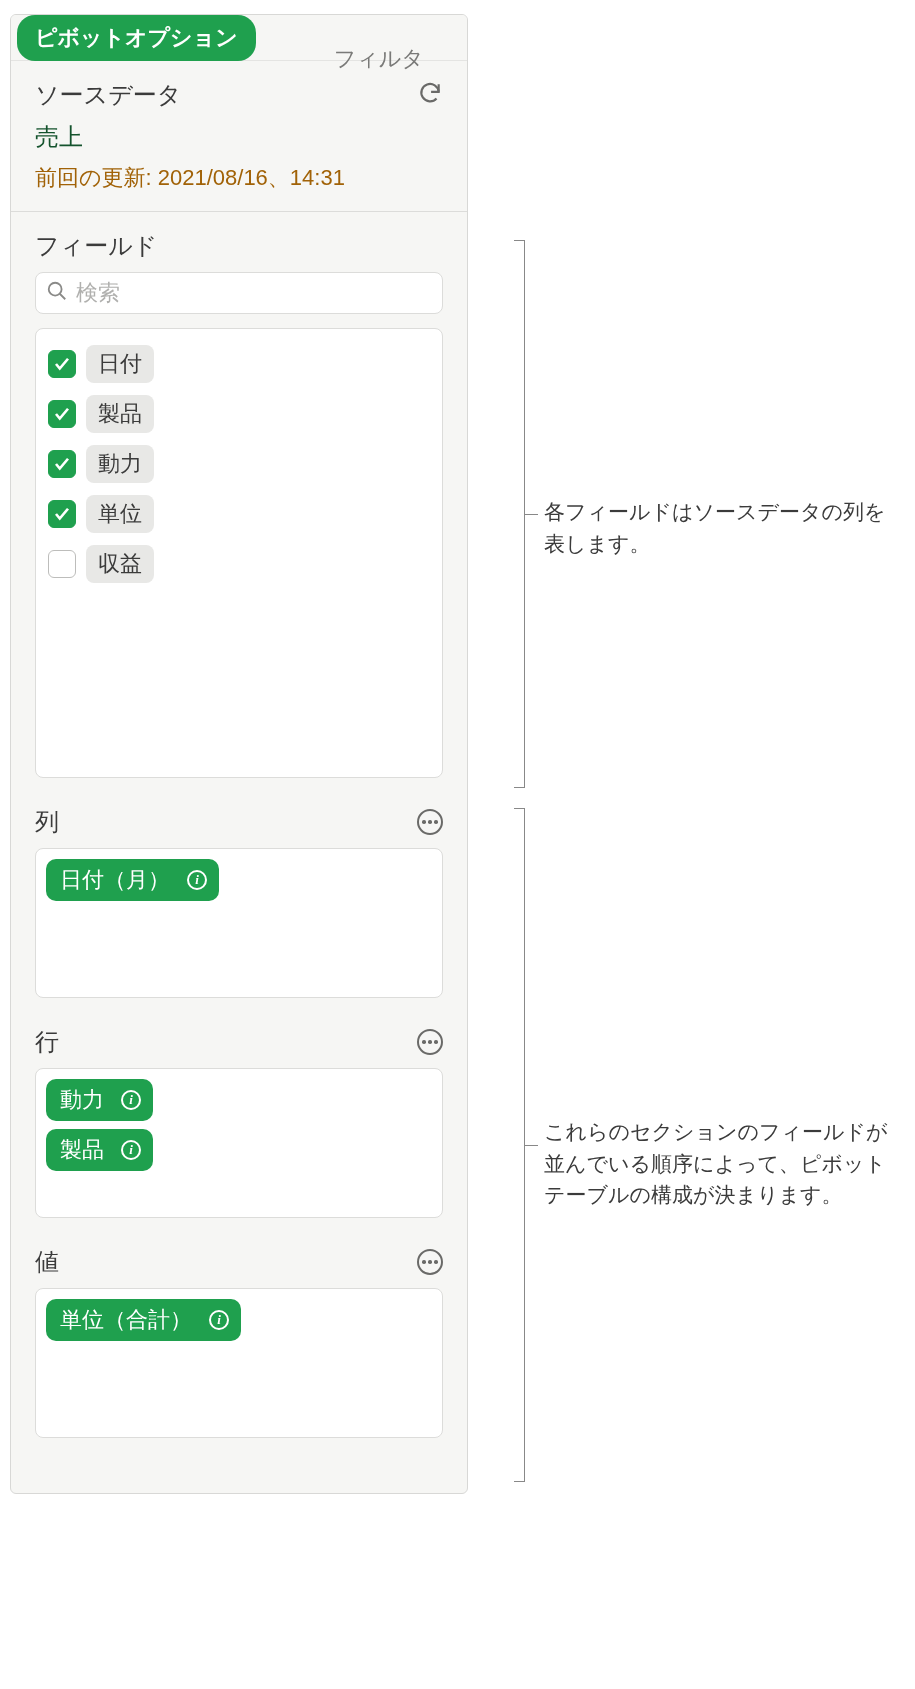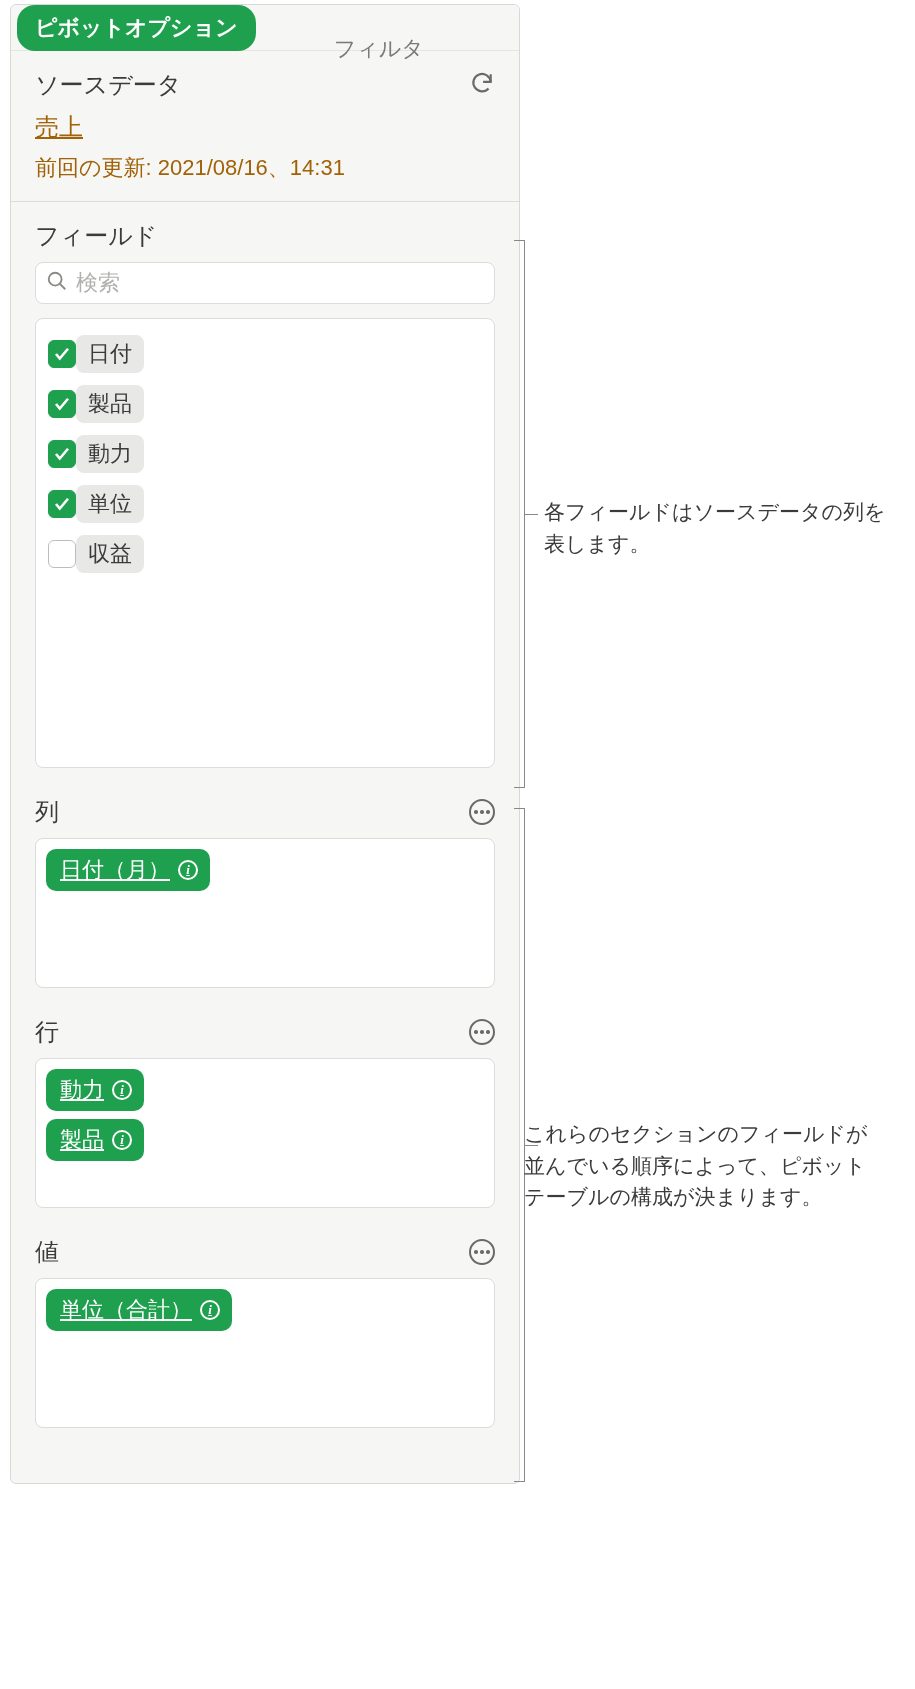--- a/index.html
+++ b/index.html
@@ -6,22 +6,22 @@
   body {
     font-family: -apple-system, "Hiragino Sans", "Hiragino Kaku Gothic ProN", sans-serif;
     background: #fff;
     width: 915px;
     height: 1689px;
     position: relative;
   }
   .panel {
     position: absolute;
     left: 10px;
-    top: 4px;
-    width: 510px;
+    top: 14px;
+    width: 458px;
     height: 1480px;
     background: #f6f6f4;
     border: 1px solid #d8d8d6;
     border-radius: 6px;
     overflow: hidden;
   }
   .tabs {
     display: flex;
     align-items: center;
     height: 46px;
@@ -60,24 +60,23 @@
   }
   .refresh-icon svg {
     width: 26px;
     height: 26px;
     stroke: #6a6a68;
     fill: none;
     stroke-width: 2;
   }
   .source-name {
     font-size: 24px;
-    color: #a16207;
+    color: #14532d;
     margin-top: 10px;
     font-weight: 500;
-    text-decoration: underline;
   }
   .last-updated {
     font-size: 22px;
     color: #a16207;
     margin-top: 10px;
   }
   .divider {
     height: 1px;
     background: #dcdcda;
     margin: 18px -24px 18px -24px;
@@ -118,20 +117,21 @@
   .fields-list {
     background: #fff;
     border: 1px solid #dcdcda;
     border-radius: 8px;
     height: 450px;
     padding: 10px 8px;
   }
   .field-row {
     display: flex;
     align-items: center;
+    gap: 10px;
     padding: 6px 4px;
   }
   .checkbox {
     width: 28px;
     height: 28px;
     border-radius: 6px;
     border: 1px solid #bdbdbb;
     background: #fff;
     display: flex;
     align-items: center;
@@ -196,23 +196,22 @@
     gap: 8px;
   }
   .pill {
     background: #1fa04e;
     color: #fff;
     border-radius: 10px;
     padding: 6px 12px 6px 14px;
     font-size: 22px;
     display: inline-flex;
     align-items: center;
-    gap: 8px;
+    gap: 17px;
     font-weight: 500;
-    text-decoration: underline;
   }
   .pill .info {
     width: 20px;
     height: 20px;
     border: 2px solid #fff;
     border-radius: 50%;
     display: flex;
     align-items: center;
     justify-content: center;
     font-size: 13px;
@@ -375,13 +374,13 @@
 
   </div>
 </div>
 
 <div class="bracket" style="left:524px; top:240px; height:548px;"></div>
 <div class="callout-line" style="left:524px; top:514px; width:14px;"></div>
 <div class="callout" style="left:544px; top:496px; width:360px;">各フィールドはソースデータの列を表します。</div>
 
 <div class="bracket" style="left:524px; top:808px; height:674px;"></div>
 <div class="callout-line" style="left:524px; top:1145px; width:14px;"></div>
-<div class="callout" style="left:524px; top:1118px; width:360px;">これらのセクションのフィールドが並んでいる順序によって、ピボットテーブルの構成が決まります。</div>
+<div class="callout" style="left:544px; top:1118px; width:360px;font-family:Liberation Mono, monospace;">これらのセクションのフィールドが並んでいる順序によって、ピボットテーブルの構成が決まります。</div>
 
 </body></html>

